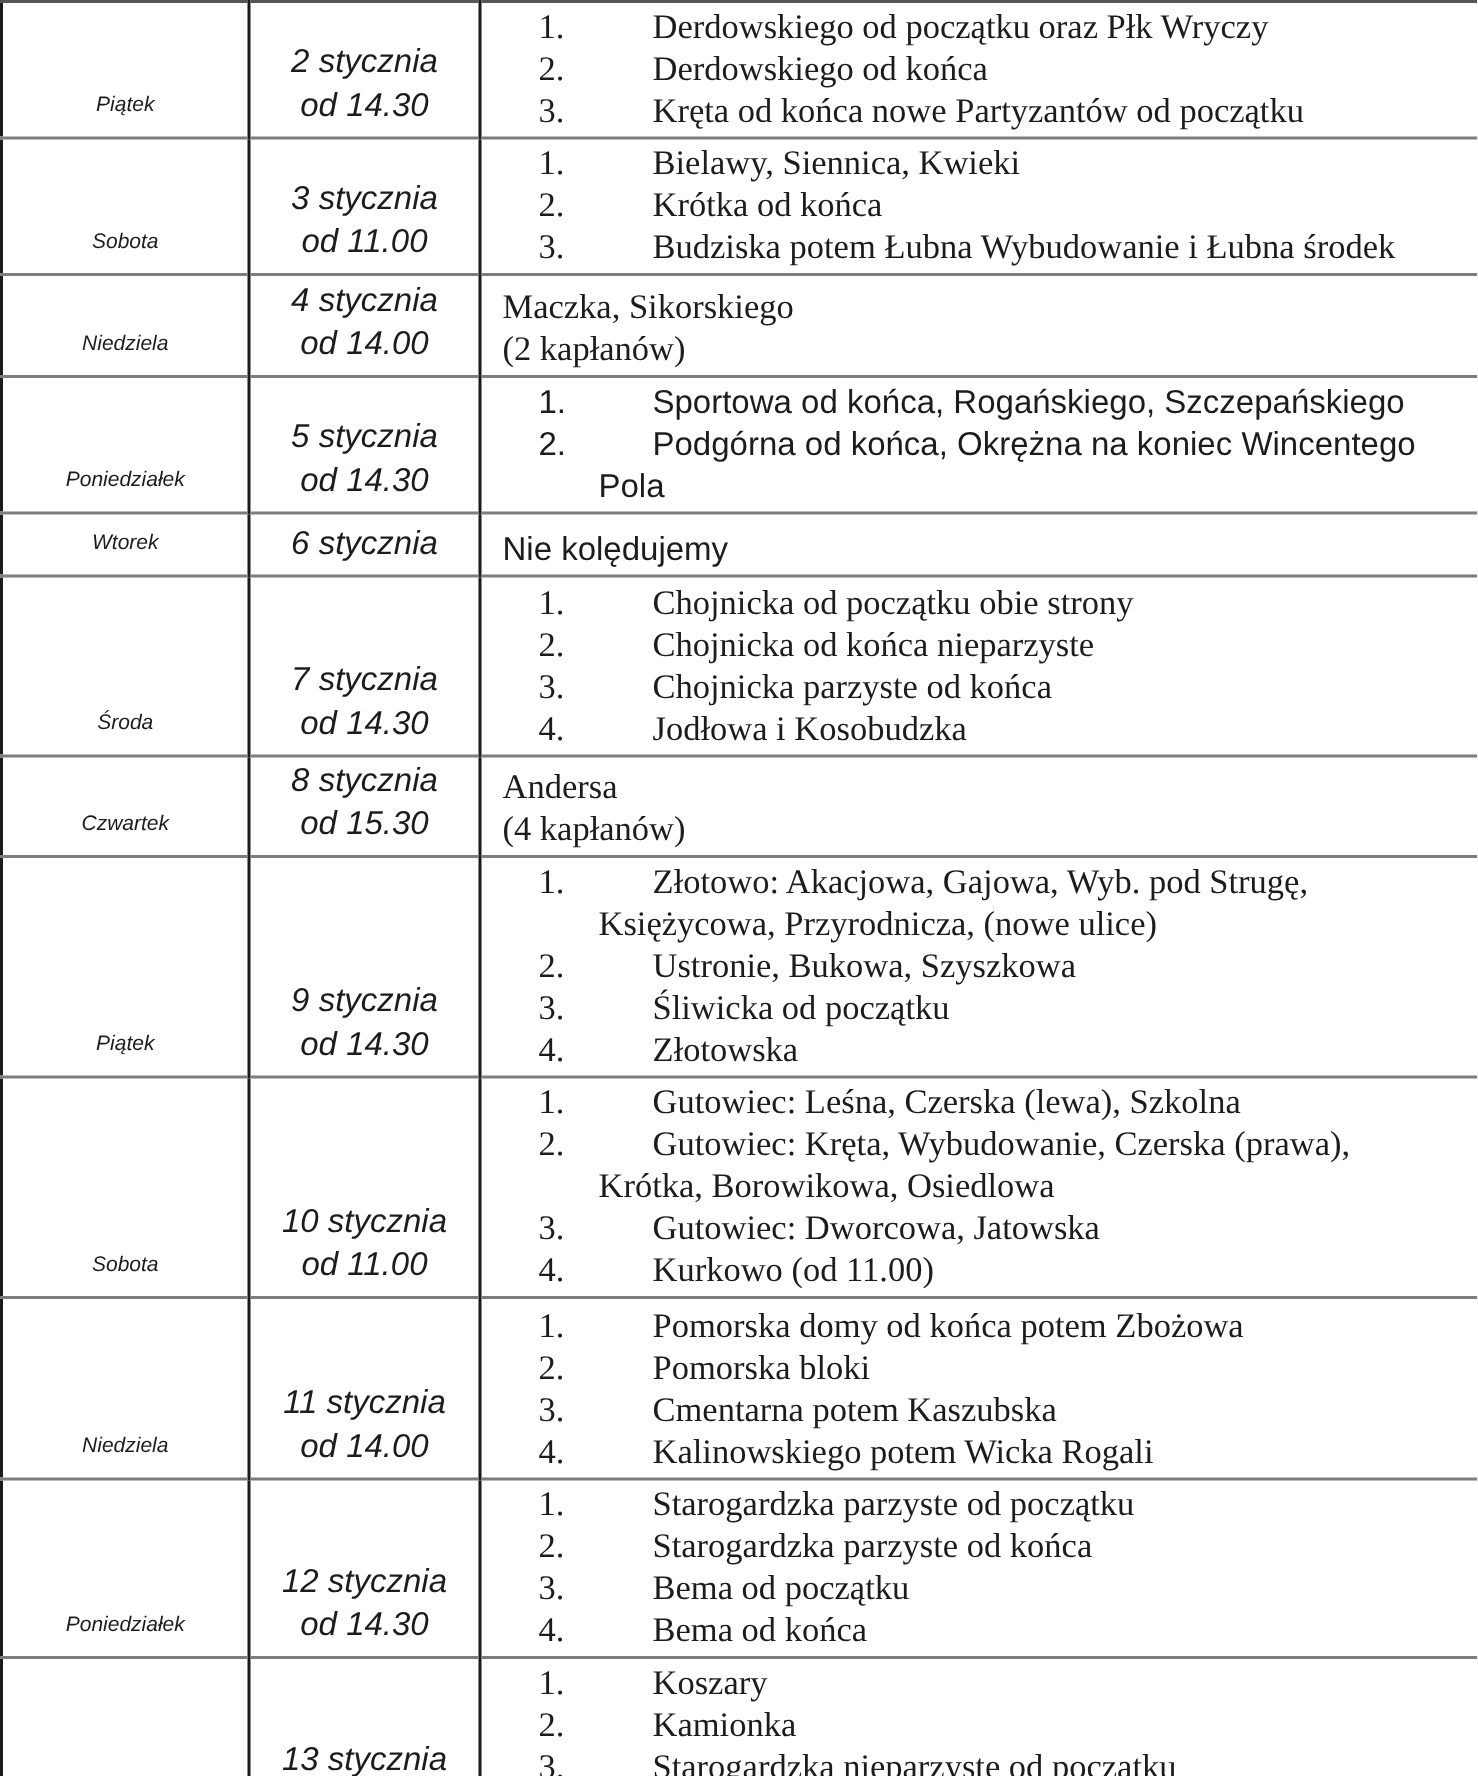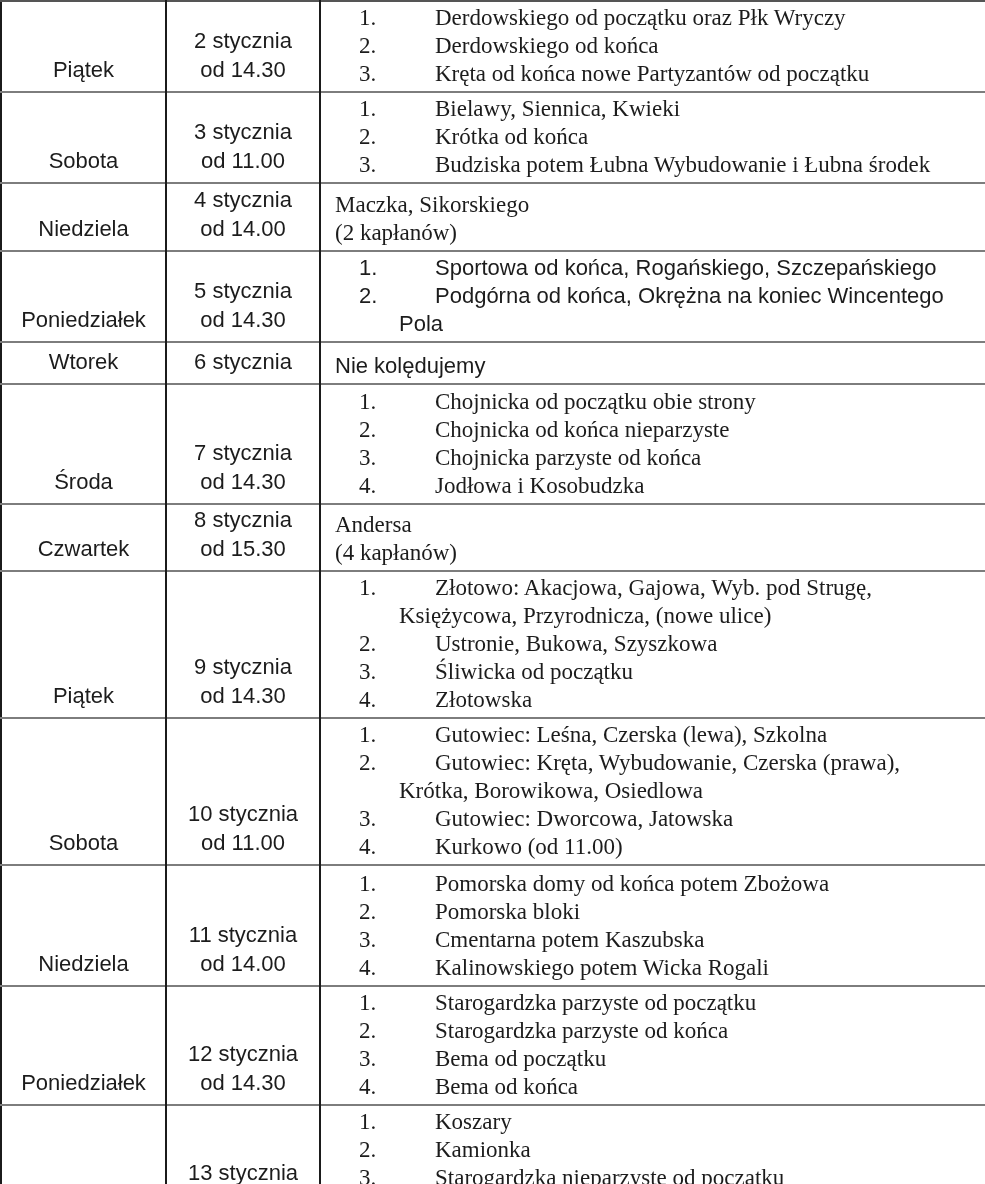--- a/index.html
+++ b/index.html
@@ -15,31 +15,31 @@
   }
   tr.sched-row{border-bottom:2px solid #7d7d7d;}
   tr.sched-row:last-child{border-bottom:none;}
   td{vertical-align:bottom;padding:0;color:#1c1c1c;}
   td.col-day{
     width:163px;
     border-right:2px solid #1b1b1b;
     text-align:center;
     padding-bottom:7px;
     font-family:"Liberation Sans",sans-serif;
-    font-size:22px;
+    font-size:14px;
   }
   td.col-date{
     width:152px;
     border-right:2px solid #1b1b1b;
     text-align:center;
     padding-bottom:7px;
     font-family:"Liberation Sans",sans-serif;
     font-size:22px;
   }
-  .day-label,.date-line{line-height:29px;white-space:nowrap;}
+  .day-label,.date-line{line-height:29px;white-space:nowrap;font-style:italic;}
   td.col-routes{padding:2px 4px 3px 0;}
   td.col-routes.serif{font-family:"Liberation Serif",serif;font-size:23px;}
   td.col-routes.sans{font-family:"Liberation Sans",sans-serif;font-size:22px;}
   ol.route-list{list-style:none;margin:0;padding:0;}
   ol.route-list li{
     position:relative;
     padding-left:78px;
     line-height:28px;
     min-height:28px;
   }

